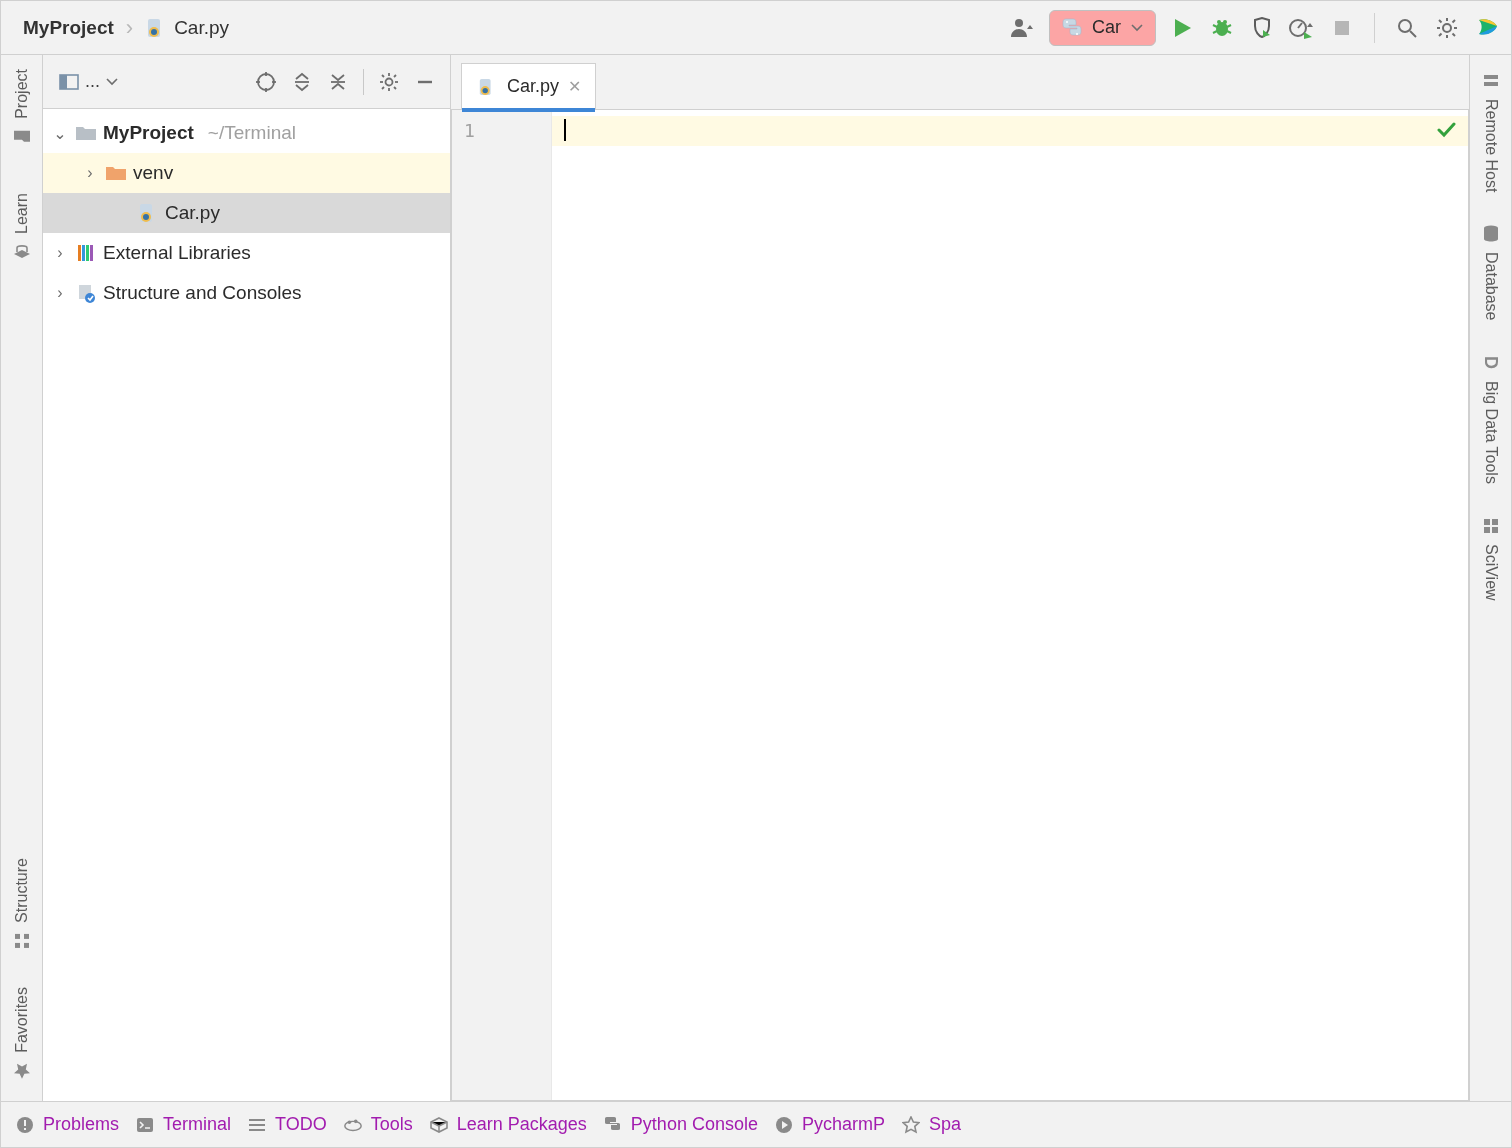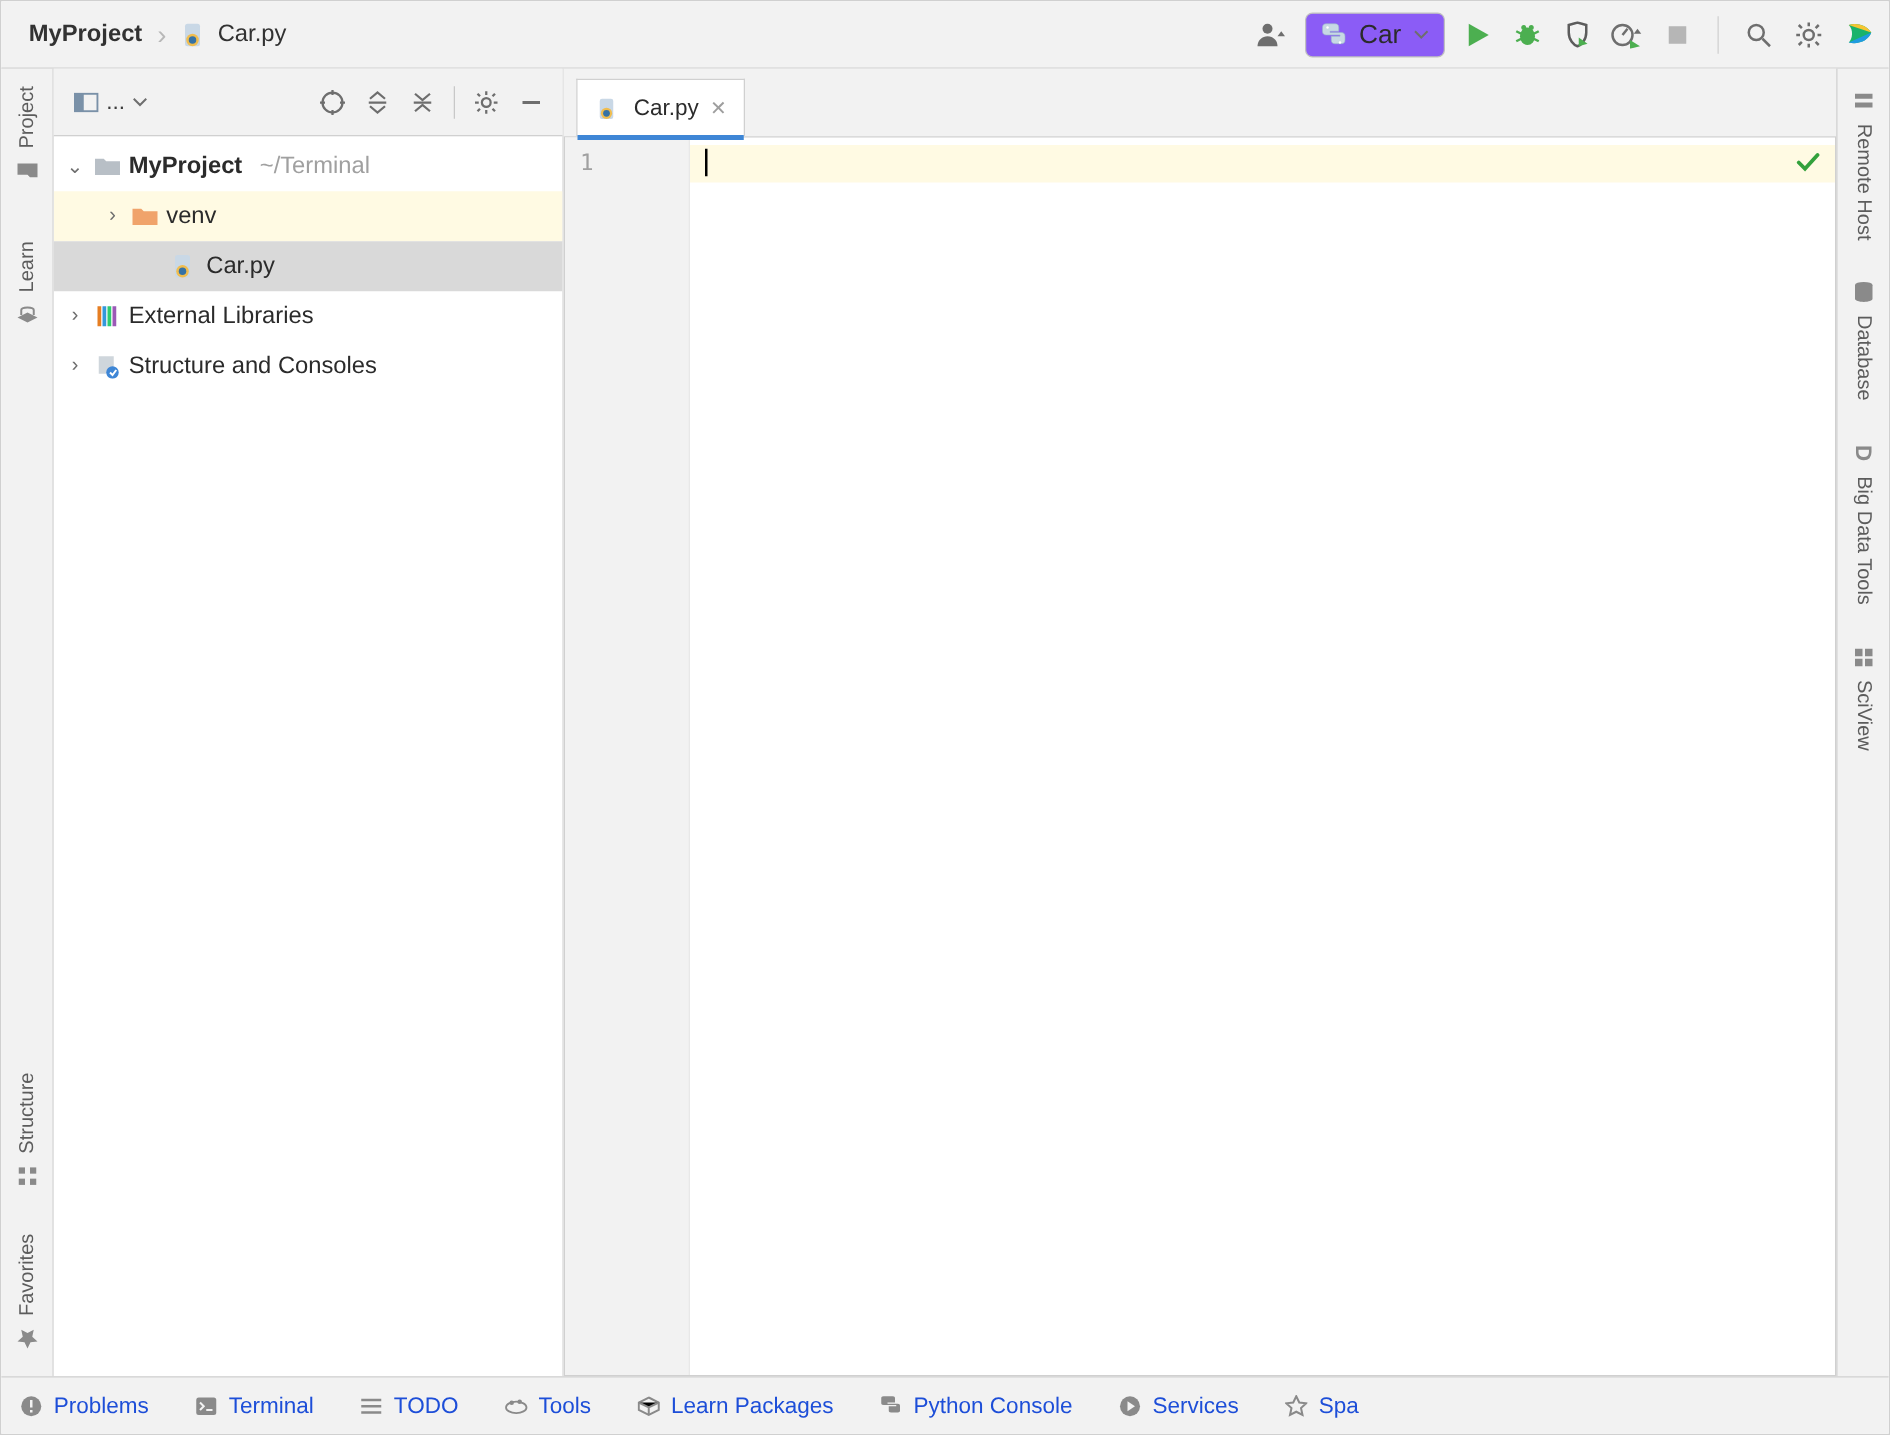--- a/index.html
+++ b/index.html
@@ -7,21 +7,21 @@
 
     
     .nav-bar { height: 54px; background: #f2f2f2; border-bottom: 1px solid #d0d0d0; display: flex; align-items: center; padding: 0 10px 0 22px; }
     .breadcrumb { display: flex; align-items: center; gap: 12px; font-size: 19px; }
     .bc-sep { color: #b8b8b8; font-size: 22px; }
     .bc-proj { font-weight: 700; color: #323232; }
     .bc-file { display: flex; align-items: center; gap: 7px; color: #323232; }
     .nav-spacer { flex: 1; }
     .nav-right { display: flex; align-items: center; gap: 12px; }
     .nav-btn { width: 28px; height: 28px; display: flex; align-items: center; justify-content: center; cursor: pointer; color: #6e6e6e; }
-    .run-select { display: flex; align-items: center; gap: 10px; border: 1px solid #c0c0c0; border-radius: 6px; background: #8b5cf6; padding: 4px 12px; font-size: 21px; cursor: pointer; height: 36px; }
+    .run-select { display: flex; align-items: center; gap: 10px; border: 1px solid #c0c0c0; border-radius: 6px; background: #fca5a5; padding: 4px 12px; font-size: 18px; cursor: pointer; height: 36px; }
     .run-select svg.chev { color: #6e6e6e; }
     .vdiv { width: 1px; height: 30px; background: #d0d0d0; margin: 0 6px; }
 
     
     .main-row { flex: 1; display: flex; min-height: 0; }
 
     
     .tool-strip-left { width: 42px; background: #f2f2f2; border-right: 1px solid #d0d0d0; display: flex; flex-direction: column; align-items: center; padding-top: 8px; gap: 24px; }
     .tool-strip-left .group { display: flex; flex-direction: column; align-items: center; gap: 8px; }
     .vtab { writing-mode: vertical-rl; transform: rotate(180deg); font-size: 16px; color: #5c5c5c; cursor: pointer; padding: 6px 2px; display: flex; align-items: center; gap: 8px; }
@@ -58,21 +58,21 @@
     .code { flex: 1; position: relative; padding-top: 6px; }
     .cline { height: 30px; background: #fffae3; position: relative; }
     .caret { position: absolute; left: 12px; top: 3px; width: 2px; height: 22px; background: #000000; }
     .inspect { position: absolute; right: 12px; top: 10px; color: #33a13c; }
 
     
     .tool-strip-right { width: 42px; background: #f2f2f2; border-left: 1px solid #d0d0d0; display: flex; flex-direction: column; align-items: center; padding-top: 10px; gap: 20px; }
     .tool-strip-right .vtab { writing-mode: vertical-rl; transform: none; }
 
     
-    .status-bar { height: 46px; background: #f2f2f2; border-top: 1px solid #d0d0d0; display: flex; align-items: center; padding: 0 14px; gap: 36px; font-size: 18px; color: #1d4ed8; overflow: hidden; }
+    .status-bar { height: 46px; background: #f2f2f2; border-top: 1px solid #d0d0d0; display: flex; align-items: center; padding: 0 14px; gap: 16px; font-size: 18px; color: #a21caf; overflow: hidden; }
     .status-item { display: flex; align-items: center; gap: 8px; cursor: pointer; white-space: nowrap; }
     .sicon { width: 20px; height: 20px; display: inline-flex; align-items: center; justify-content: center; color: #6e6e6e; }
 
     
     svg { display: block; }
   </style>
 </head>
 <body>
 
 <div class="nav-bar">
@@ -480,21 +480,21 @@
     </span>
     <span>Python Console</span>
   </div>
   <div class="status-item">
     <span class="sicon">
       <svg width="18" height="18" viewBox="0 0 18 18">
           <circle cx="9" cy="9" r="8" fill="#8a8a8a"></circle>
           <path d="M7 5l6 4-6 4z" fill="#f2f2f2"></path>
         </svg>
     </span>
-    <span>Services</span>
+    <span>PycharmP</span>
   </div>
   <div class="status-item">
     <span class="sicon">
       <svg width="18" height="18" viewBox="0 0 18 18">
           <path d="M9 1l2.4 5 5.6.6-4.2 3.8 1.2 5.6L9 13.4 4 16l1.2-5.6L1 6.6 6.6 6z" fill="none" stroke="#8a8a8a" stroke-width="1.6"></path>
         </svg>
     </span>
     <span>Spa</span>
   </div>
 </div>

